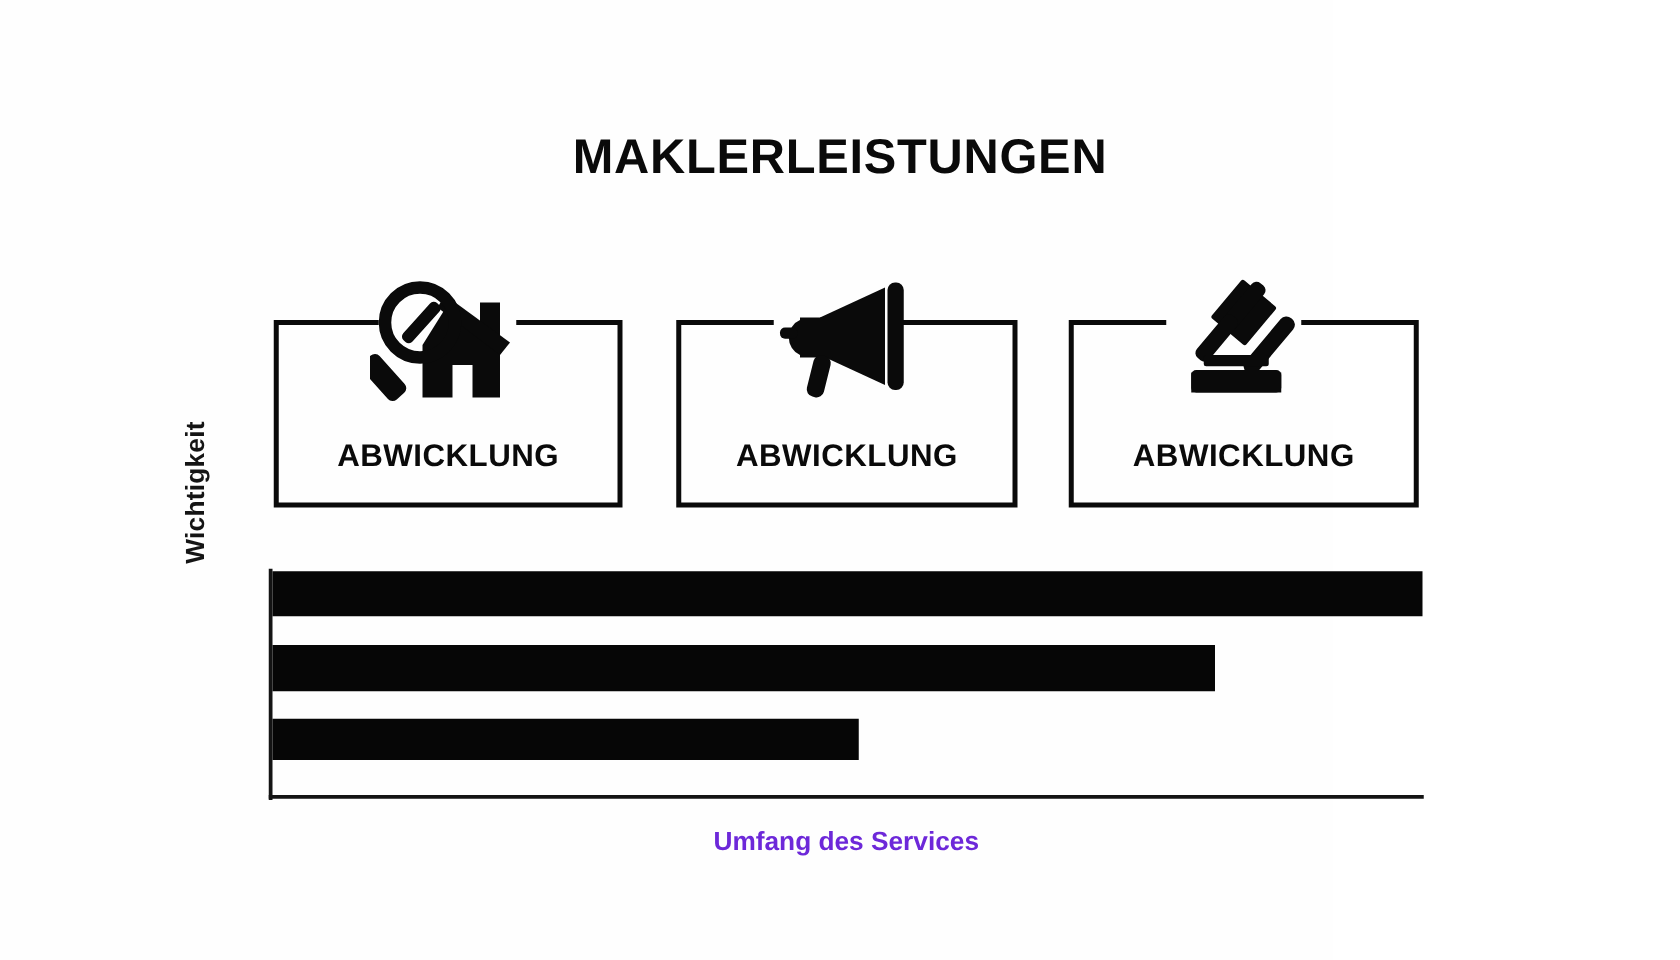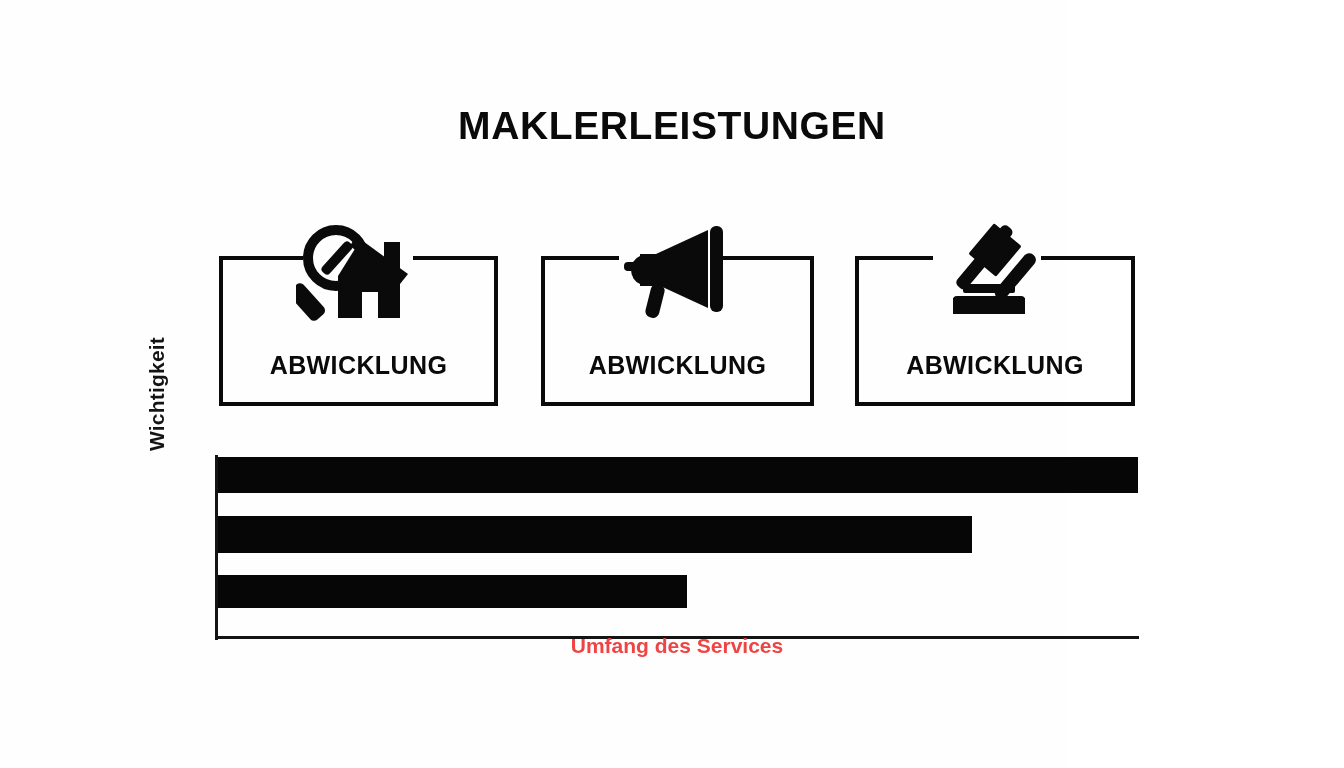--- a/index.html
+++ b/index.html
@@ -127,26 +127,26 @@
     font-weight: bold;
     color: #141414;
     text-align: center;
     white-space: nowrap;
     letter-spacing: 0.2px;
   }
 
   .chart-xlabel {
     position: absolute;
     left: 216px;
-    top: 634px;
+    top: 662px;
     width: 922px;
     text-align: center;
     font-size: 21px;
     font-weight: 600;
-    color: #ef4444;
+    color: #6d28d9;
     white-space: nowrap;
   }
 
   .chart-axis-y {
     position: absolute;
     left: 215px;
     top: 455px;
     width: 3px;
     height: 185px;
     background: #141414;

